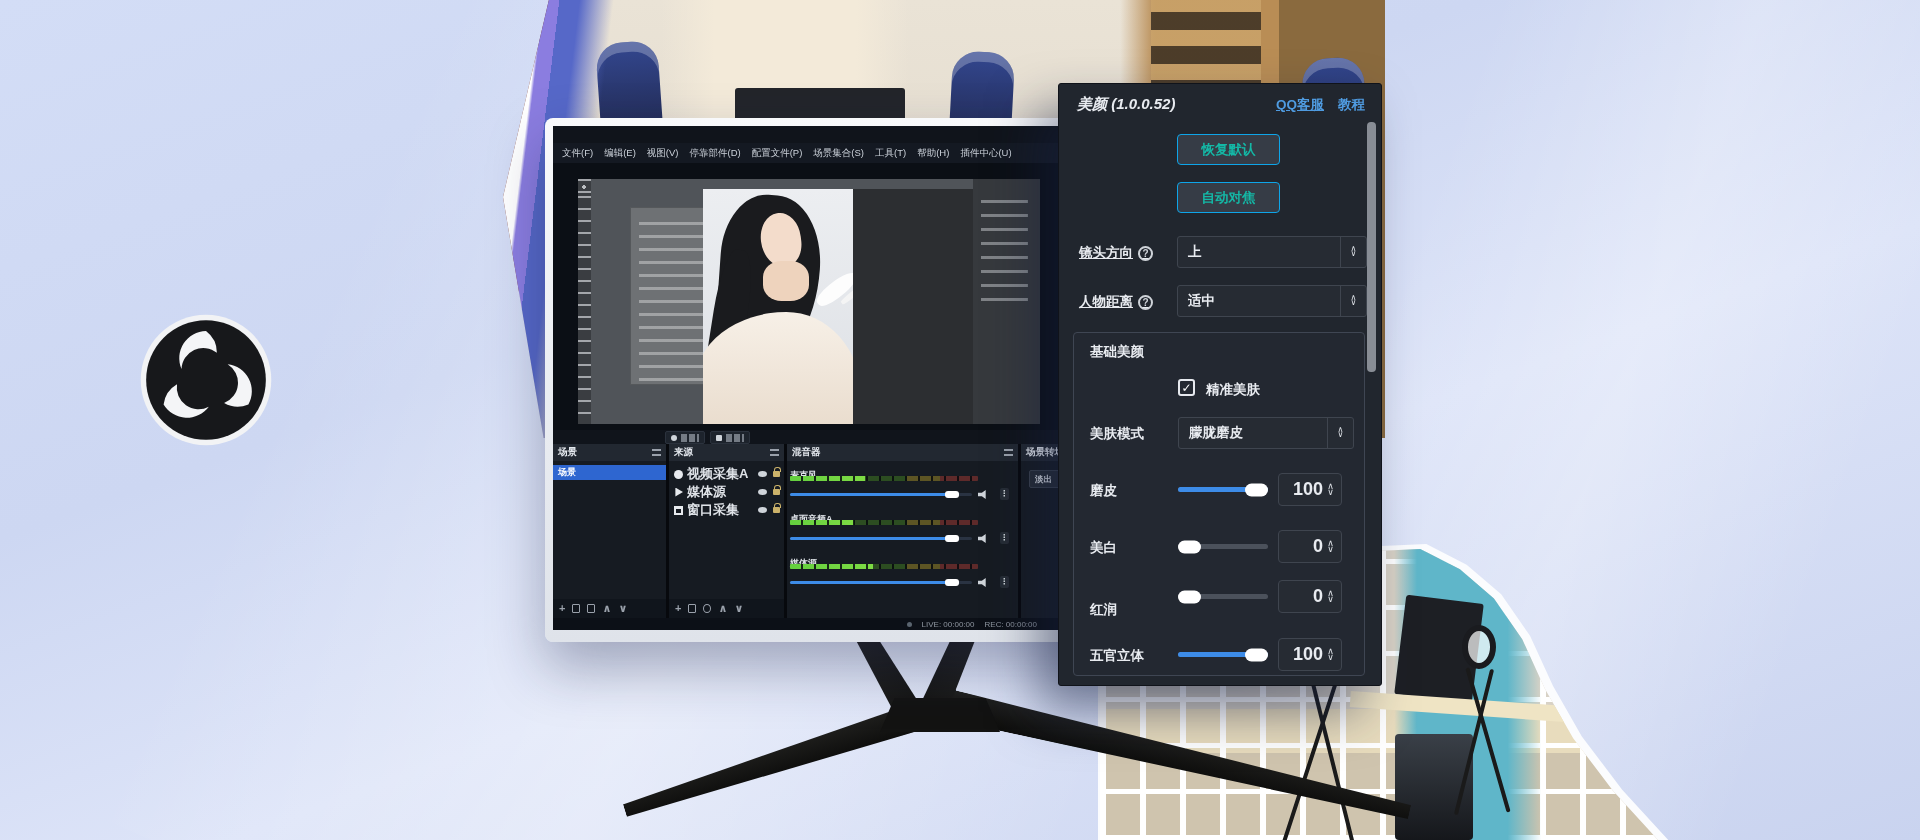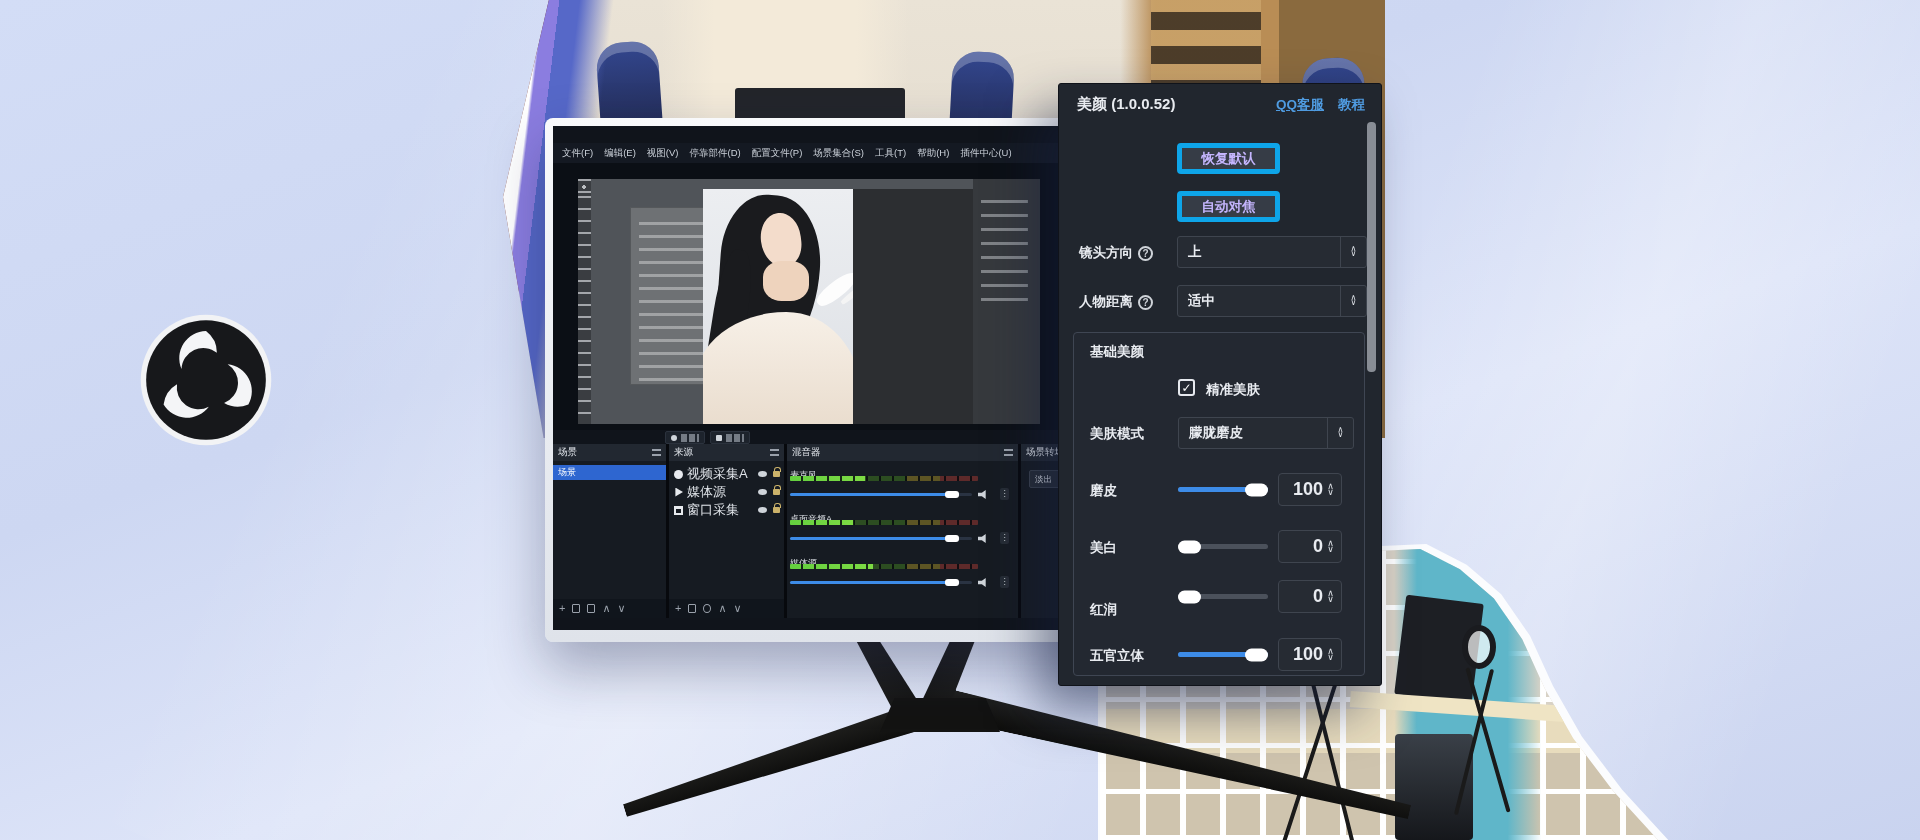--- a/index.html
+++ b/index.html
@@ -81,21 +81,21 @@
      background-image:repeating-linear-gradient(0deg,rgba(200,204,208,.5) 0 3px,transparent 3px 14px);
      background-size:70% 45%;background-position:8px 12px;background-repeat:no-repeat;}
   .mini-tabs{position:absolute;top:304px;left:0;width:100%;height:16px;}
   .chip{position:absolute;top:1px;width:40px;height:13px;background:#1d232c;border:1px solid #2b323d;border-radius:2px;}
   .chip i{position:absolute;left:5px;top:3px;width:6px;height:6px;background:#cfd4da;display:block;}
   .chip.ch1{left:112px;} .chip.ch1 i{border-radius:50%;}
   .chip.ch2{left:157px;} .chip.ch2 i{border-radius:1px;}
   .chip b{position:absolute;left:15px;top:2px;width:18px;height:8px;background:repeating-linear-gradient(90deg,#9aa1ab 0 6px,transparent 6px 8px);opacity:.7;}
 
   .docks{position:absolute;left:0;top:318px;width:100%;height:174px;background:#07090d;}
-  .dock{position:absolute;top:0;height:100%;background:#161b22;}
+  .dock{position:absolute;top:0;height:100%;background:#161b22;font-weight:bold;}
   .dock-h{position:absolute;left:0;top:0;width:100%;height:17px;background:#222831;display:flex;align-items:center;justify-content:space-between;padding:0 5px;}
   .dock-h span{font-size:9.5px;color:#e4e8ee;}
   .dock-h .hic{width:9px;height:7px;border-top:2px solid #9aa1ab;border-bottom:2px solid #9aa1ab;}
   .dock-t{position:absolute;left:0;bottom:0;width:100%;height:19px;background:#10151c;display:flex;align-items:center;gap:7px;padding-left:6px;}
   .dock-t span{font-size:11px;color:#9aa1ab;line-height:1;}
   .dock-t .sq{width:8px;height:9px;border:1px solid #9aa1ab;border-radius:1px;display:block;}
   .dock.scenes{left:0;width:113px;}
   .scene-row{position:absolute;left:0;top:21px;width:100%;height:15px;background:#2e66d0;color:#fff;font-size:9px;line-height:15px;padding-left:5px;}
   .dock.sources{left:116px;width:115px;padding-left:20px;}
   .src-row{position:absolute;left:0;width:100%;height:16px;display:flex;align-items:center;gap:4px;padding-left:5px;}
@@ -135,29 +135,29 @@
   .legL{left:608px;top:688px;width:352px;height:30px;transform:rotate(-17deg);transform-origin:100% 50%;clip-path:polygon(0 45%,100% 0,100% 100%,0 88%);background:linear-gradient(180deg,#20201e,#0e0e0d);}
   .legR{left:952px;top:690px;width:470px;height:30px;transform:rotate(12.5deg);transform-origin:0 50%;clip-path:polygon(0 0,100% 45%,100% 92%,0 100%);background:linear-gradient(180deg,#20201e,#0e0e0d);}
 
   
   .brand-logo{position:absolute;left:138px;top:312px;width:136px;height:136px;}
   .brand-text{position:absolute;left:60px;top:478px;width:320px;text-align:center;font-size:47px;font-weight:800;color:#121314;letter-spacing:-1px;}
 
   
   .panel{position:absolute;left:1058px;top:83px;width:324px;height:603px;background:#21262e;border:1px solid #10131a;border-radius:3px;
      box-shadow:-20px 26px 50px rgba(22,32,66,.5);color:#e8ebf0;}
-  .p-title{position:absolute;left:18px;top:11px;font-size:15px;font-weight:700;}
+  .p-title{position:absolute;left:18px;top:11px;font-size:15px;font-weight:700;font-style:italic;}
   .p-links{position:absolute;right:16px;top:12px;display:flex;gap:14px;}
   .p-links a{color:#4f9be0;font-size:13.5px;font-weight:700;text-decoration:none;}
   .p-links a.u{text-decoration:underline;}
   .p-scroll{position:absolute;right:5px;top:38px;width:9px;height:250px;background:#888d95;border-radius:4px;}
-  .p-btn{position:absolute;left:118px;width:103px;height:31px;background:#363c46;border:5px solid #0ea5e9;border-radius:4px;
-     color:#c4b5fd;font-size:13.5px;font-weight:700;display:flex;align-items:center;justify-content:center;margin-top:9px;}
+  .p-btn{position:absolute;left:118px;width:103px;height:31px;background:#363c46;border:1px solid #0ea5e9;border-radius:4px;
+     color:#14b8a6;font-size:13.5px;font-weight:700;display:flex;align-items:center;justify-content:center;}
   .btn-restore{top:50px;} .btn-focus{top:98px;}
-  .p-label{position:absolute;left:20px;font-size:13.5px;font-weight:700;display:flex;align-items:center;gap:5px;white-space:nowrap;}
+  .p-label{position:absolute;left:20px;font-size:13.5px;font-weight:700;display:flex;align-items:center;gap:5px;white-space:nowrap;text-decoration:underline;}
   .help{width:15px;height:15px;border:2px solid #cfd3d9;border-radius:50%;font-size:10px;font-weight:700;color:#cfd3d9;display:inline-flex;align-items:center;justify-content:center;}
   .sel{position:absolute;height:32px;background:#262b33;border:1px solid #3f454f;border-radius:3px;display:flex;align-items:center;}
   .sel .val{flex:1;padding-left:10px;font-size:13.5px;font-weight:700;}
   .spin{width:26px;height:100%;border-left:1px solid #3f454f;display:flex;flex-direction:column;align-items:center;justify-content:center;line-height:.6;}
   .spin span{font-size:8px;color:#dfe3e8;display:block;}
   .sel-lens{left:118px;top:152px;width:190px;}
   .sel-dist{left:118px;top:201px;width:190px;}
   .group{position:absolute;left:14px;top:248px;width:292px;height:344px;border:1px solid #3f4653;border-radius:4px;background:#232831;}
   .g-title{position:absolute;left:16px;top:10px;font-size:13.5px;font-weight:700;}
   .chk{position:absolute;left:104px;top:46px;width:17px;height:17px;border:2px solid #e6e9ee;border-radius:3px;
@@ -354,20 +354,25 @@
 
         <div class="dock trans">
           <div class="dock-h">
               <span>场景转场</span>
               <span class="hic"></span>
             </div>
           <div class="tr-sel">淡出</div>
         </div>
       </div>
 
+      <div class="statusbar">
+        <span class="live-dot"></span>
+        <span>LIVE: 00:00:00</span>
+        <span>REC: 00:00:00</span>
+      </div>
     </div>
   </div>
 
   <svg class="brand-logo" viewBox="0 0 100 100">
     <circle cx="50" cy="50" r="48" fill="#f2f3f5"></circle>
     <circle cx="50" cy="50" r="44" fill="#17181b"></circle>
     <g fill="#f4f5f7">
       <path d="M50 14 a20 20 0 0 0 -18 28 a16 16 0 0 1 26 -12 a20 20 0 0 0 -8 -16z"></path>
       <path d="M50 14 a20 20 0 0 0 -18 28 a16 16 0 0 1 26 -12 a20 20 0 0 0 -8 -16z" transform="rotate(120 50 50)"></path>
       <path d="M50 14 a20 20 0 0 0 -18 28 a16 16 0 0 1 26 -12 a20 20 0 0 0 -8 -16z" transform="rotate(240 50 50)"></path>

